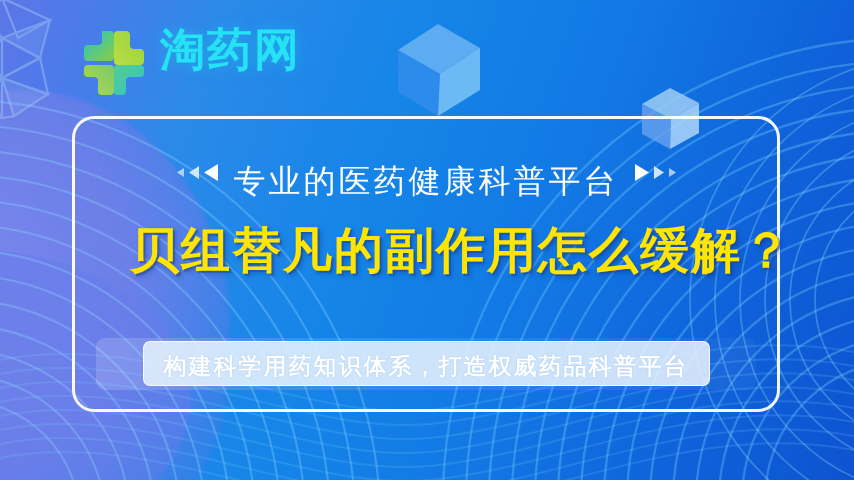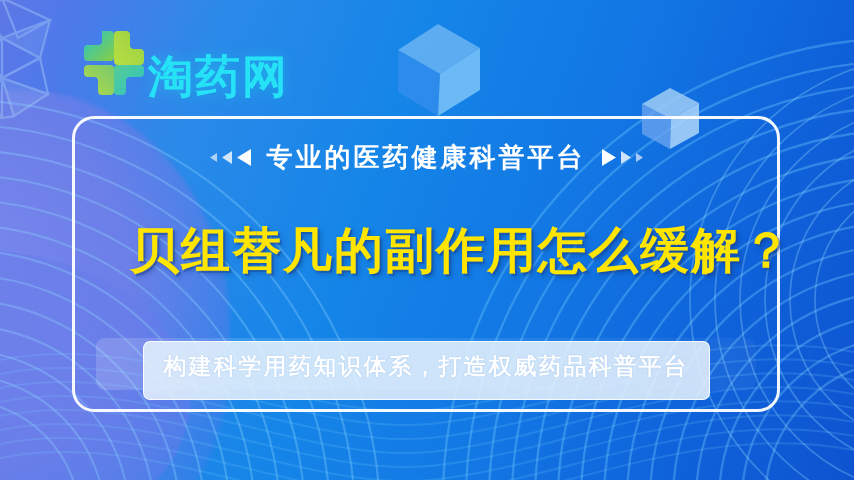--- a/index.html
+++ b/index.html
@@ -83,21 +83,22 @@
     border: 3px solid rgba(255,255,255,0.95);
     border-radius: 22px;
   }
 
   
   .brand {
     position: absolute;
     left: 76px;
     top: 27px;
     display: flex;
-    align-items: flex-end;
+    align-items: flex-start;
+    gap: 12px;
     z-index: 6;
   }
   .brand-logo { width: 72px; height: 72px; display: block; }
   .brand-name {
     font-size: 45px;
     font-weight: 700;
     letter-spacing: 2px;
     color: #25e2f6;
     text-shadow: 0 0 14px rgba(30,200,235,0.55);
     font-family: "DejaVu Sans", "Liberation Sans", sans-serif;
@@ -110,26 +111,27 @@
     left: 72px;
     top: 140px;
     width: 708px;
     display: flex;
     align-items: center;
     justify-content: center;
     gap: 6px;
     z-index: 5;
   }
   .tagline-text {
-    font-size: 26px;
-    font-weight: 700;
+    font-size: 32px;
+    font-weight: 400;
     color: #ffffff;
     letter-spacing: 3px;
     font-family: "DejaVu Sans", "Liberation Sans", sans-serif;
     white-space: nowrap;
+    margin-top: 20px;
   }
   .tri { display: block; }
   .tri-group { display: flex; align-items: center; gap: 5px; }
   .tri-group.left { margin-right: 10px; }
   .tri-group.right { margin-left: 10px; }
 
   
   .headline {
     position: absolute;
     left: 72px;
@@ -157,21 +159,21 @@
     top: 341px;
     width: 708px;
     display: flex;
     justify-content: center;
     z-index: 5;
   }
   .pill {
     background: rgba(228, 240, 252, 0.88);
     border: 1px solid rgba(255,255,255,0.85);
     border-radius: 7px;
-    padding: 9px 20px 17px 20px;
+    padding: 9px 20px 3px 20px;
   }
   .pill-text {
     font-size: 23px;
     font-weight: 700;
     color: #ffffff;
     letter-spacing: 2px;
     white-space: nowrap;
     font-family: "DejaVu Sans", "Liberation Sans", sans-serif;
     text-shadow: 0 0 1px rgba(120,170,230,0.9);
   }

